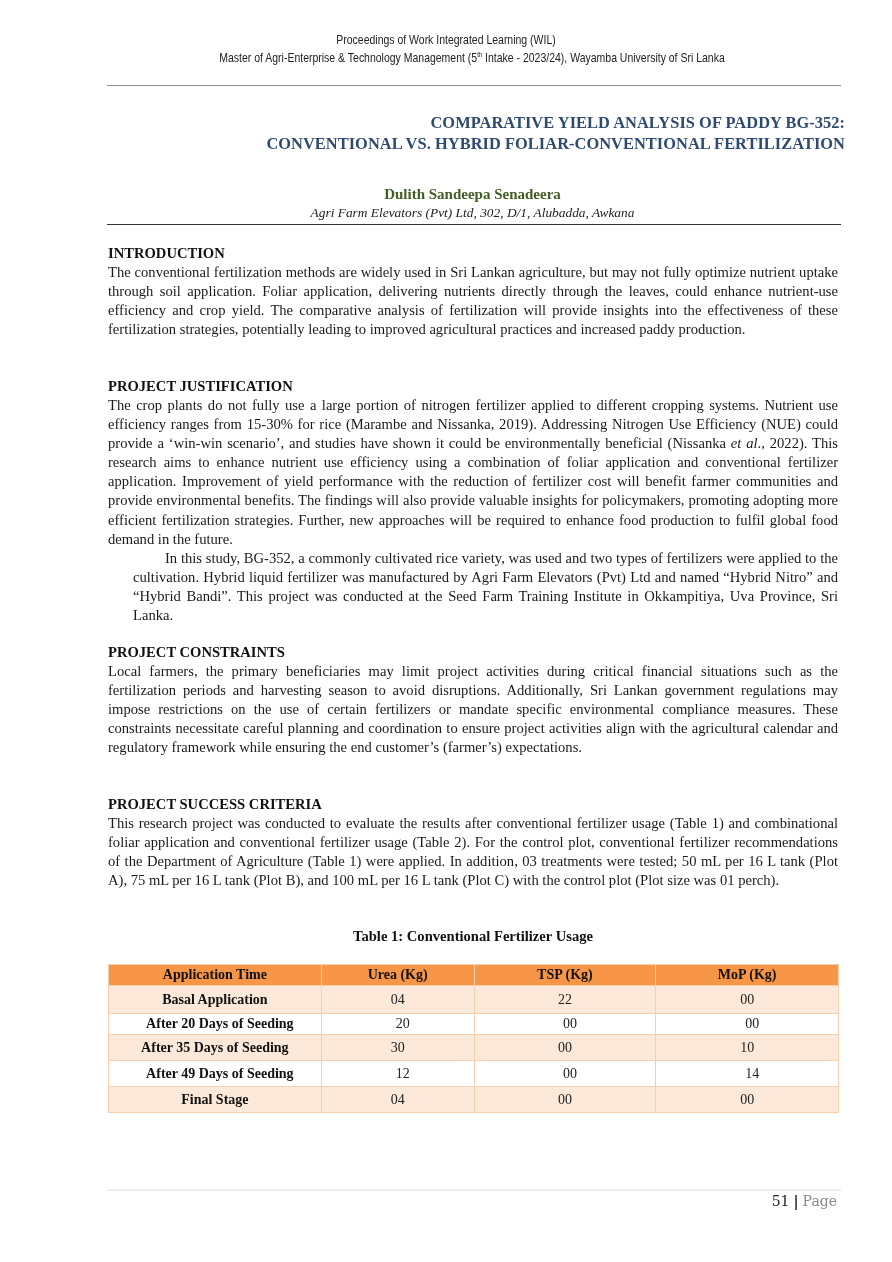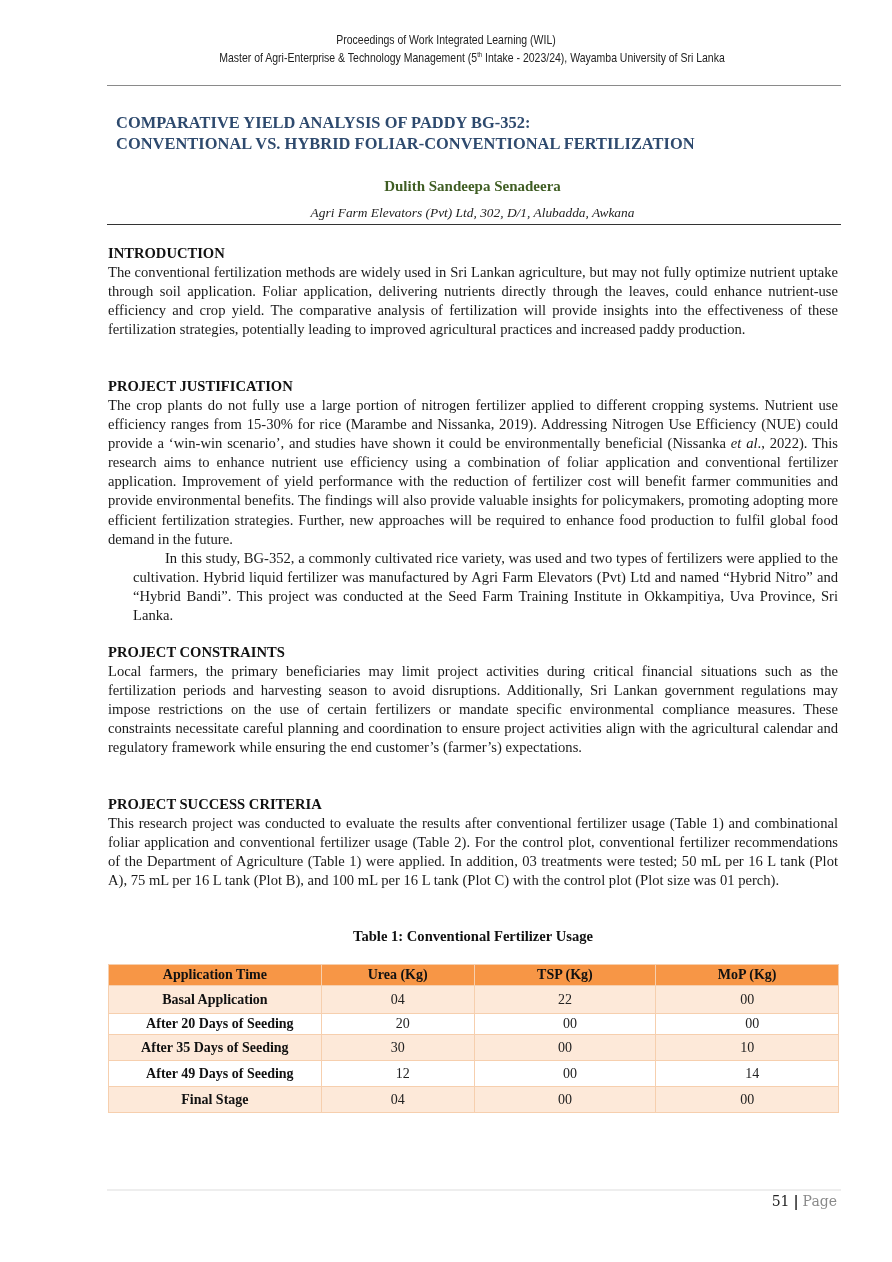--- a/index.html
+++ b/index.html
@@ -2,22 +2,22 @@
 <html><head>
 <meta charset="utf-8">
 <style>
   html, body { margin: 0; padding: 0; background: #ffffff; }
   body { width: 892px; height: 1262px; position: relative; overflow: hidden; font-family: "Liberation Serif", serif; color: #1a1a1a; }
   .running-head { position: absolute; left: 0; width: 892px; text-align: center; font-family: "Liberation Sans", sans-serif; font-size: 12.2px; color: #222; transform: scaleX(0.86); transform-origin: center; }
   .rh1 { top: 33px; }
   .rh2 { top: 51px; left: 26px; }
   .rh2 sup { font-size: 7px; vertical-align: super; line-height: 0; }
   .top-rule { position: absolute; left: 107px; width: 734px; top: 85px; height: 0; border-top: 1.5px solid #8a8a8a; }
-  .title { position: absolute; left: 116px; width: 745px; top: 112px; text-align: left; font-weight: bold; font-size: 16.4px; line-height: 21px; color: #2e4a6e; letter-spacing: 0.05px; }
-  .author { position: absolute; left: 100px; width: 745px; top: 178px; text-align: center; font-weight: bold; font-size: 15px; color: #3f5d23; }
+  .title { position: absolute; left: 100px; width: 745px; top: 112px; text-align: right; font-weight: bold; font-size: 16.4px; line-height: 21px; color: #2e4a6e; letter-spacing: 0.05px; }
+  .author { position: absolute; left: 100px; width: 745px; top: 186px; text-align: center; font-weight: bold; font-size: 15px; color: #3f5d23; }
   .affil { position: absolute; left: 100px; width: 745px; top: 205px; text-align: center; font-style: italic; font-size: 13.4px; color: #222; }
   .affil-rule { position: absolute; left: 107px; width: 734px; top: 224px; border-top: 1px solid #333; }
   .section { position: absolute; left: 108px; width: 730px; }
   .section h2 { margin: 0; font-size: 14.6px; font-weight: bold; line-height: 19px; color: #111; }
   .section p { margin: 0; font-size: 14.6px; line-height: 19.1px; text-align: justify; color: #1a1a1a; }
   .section p.indent { text-indent: 32px; margin-left: 25px; }
   .s-intro { top: 244px; }
   .s-just { top: 377px; }
   .s-cons { top: 643px; }
   .s-succ { top: 795px; }

